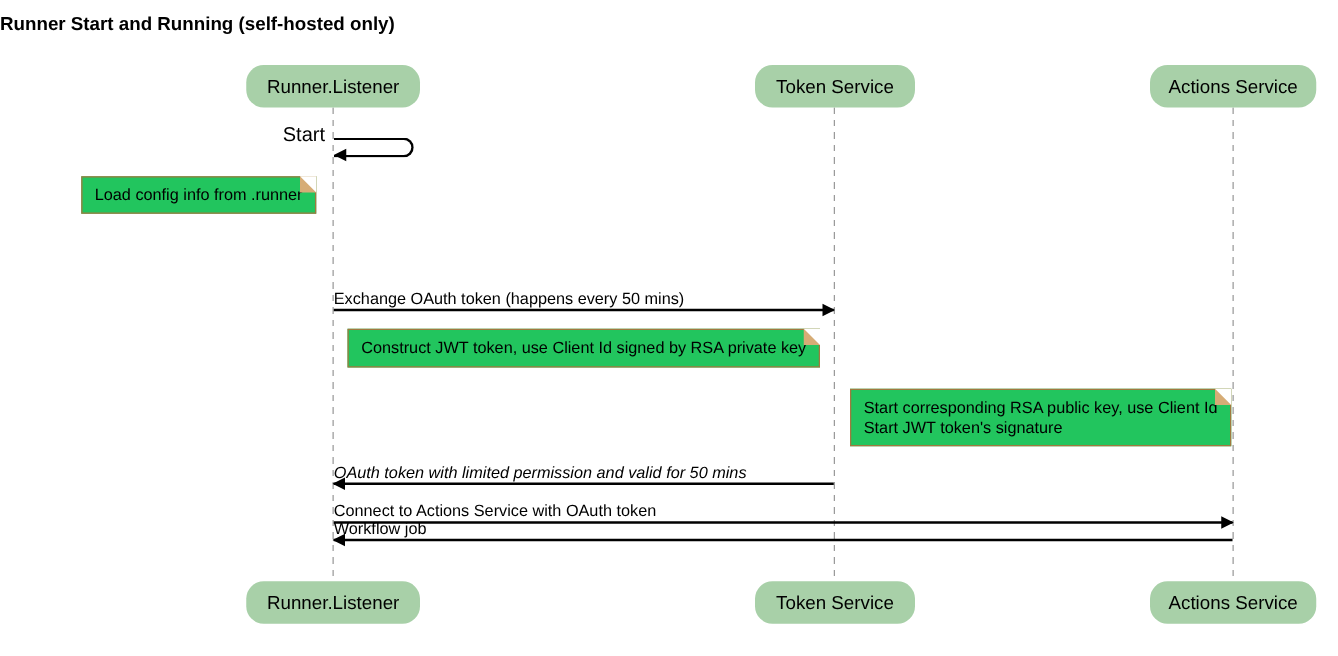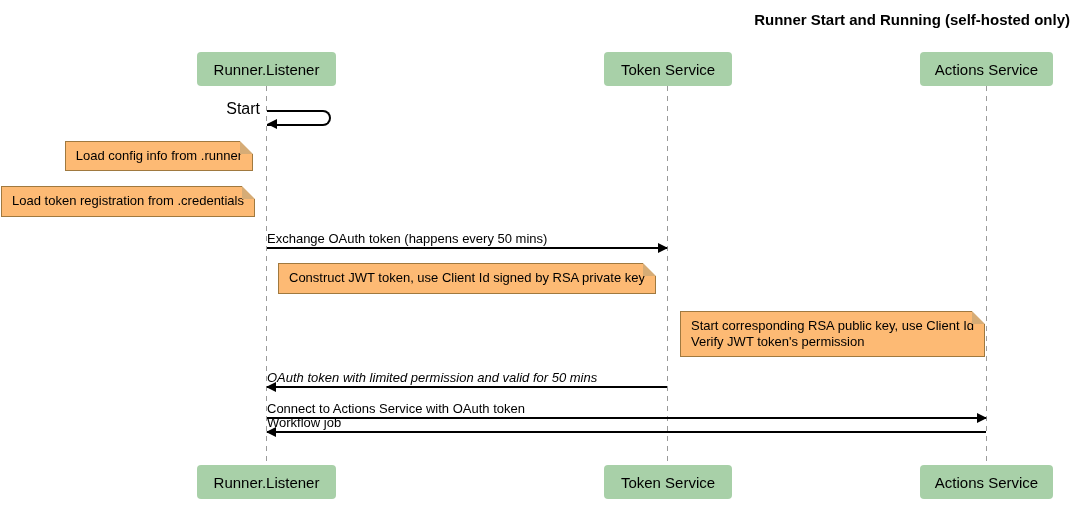--- a/index.html
+++ b/index.html
@@ -1,45 +1,45 @@
 <!DOCTYPE html>
 <html><head>
 <meta charset="utf-8">
 <style>
   html, body { margin:0; padding:0; background:#ffffff; }
   body { font-family: "Liberation Sans", "DejaVu Sans", sans-serif; color:#000; }
   .canvas { position:relative; width:1070px; height:525px; background:#ffffff; overflow:hidden; }
 
-  .title { position:absolute; top:11px; left:0; width:100%; text-align:right;
+  .title { position:absolute; top:11px; left:0; width:100%; text-align:left;
            font-size:15px; font-weight:bold; }
 
   .lifeline { position:absolute; top:86px; height:379px; width:1px;
               background: repeating-linear-gradient(to bottom, #9a9a9a 0 5px, transparent 5px 10px); }
 
-  .actor { position:absolute; height:34px; background:#a8d0a8; border-radius:4px;
+  .actor { position:absolute; height:34px; background:#a8d0a8; border-radius:14px;
            display:flex; align-items:center; justify-content:center;
            font-size:15px; box-sizing:border-box; }
 
   .msg { position:absolute; }
   .msg .mlabel { font-size:13px; height:15px; line-height:15px; white-space:nowrap; }
   .msg .mline { position:relative; margin-top:1px; border-top:2px solid #000; height:0; }
   .ah { position:absolute; width:0; height:0; top:-6px;
         border-top:5px solid transparent; border-bottom:5px solid transparent; }
   .ah.right { right:-1px; border-left:10px solid #000; }
   .ah.left  { left:-1px;  border-right:10px solid #000; }
 
   .self-label { position:absolute; left:100px; width:160px; top:101px; text-align:right;
                 font-size:16px; height:15px; line-height:15px; }
   .self-loop { position:absolute; left:267px; top:110px; width:62px; height:12px;
                border:2px solid #000; border-left:none; border-radius:0 9px 9px 0; }
   .self-arrow { position:absolute; left:267px; top:119px; width:0; height:0;
                 border-top:5px solid transparent; border-bottom:5px solid transparent;
                 border-right:10px solid #000; }
 
-  .note { position:absolute; background:#fdba74; border:1px solid #a0793f;
+  .note { position:absolute; background:#22c55e; border:1px solid #a0793f;
           box-sizing:border-box; font-size:13px; line-height:16px;
           padding:6px 10px 0 10px; white-space:nowrap; }
   .note .fold { position:absolute; top:-1px; right:-1px; width:0; height:0; display:block;
                 border-style:solid; border-width:0 13px 13px 0;
                 border-color:#ffffff #ffffff #d6ac76 #d6ac76; }
   .note .nline { display:block; }
 </style>
 </head>
 <body>
 
@@ -62,41 +62,37 @@
   </div>
 
   <div class="self-label">Start</div>
   <div class="self-loop"></div>
   <div class="self-arrow"></div>
 
   <div class="note" style="right:817px; top:141px; height:30px;">
     <i class="fold"></i>
     <span class="nline">Load config info from .runner</span>
   </div>
-  <div class="note" style="right:815px; top:186px; height:31px;">
-    <i class="fold"></i>
-    <span class="nline">Load token registration from .credentials</span>
-  </div>
 
   <div class="msg" style="left:267px; top:231px; width:400px;">
     <div class="mlabel">Exchange OAuth token (happens every 50 mins)</div>
     <div class="mline">
       <span class="ah right"></span>
     </div>
   </div>
 
   <div class="note" style="left:278px; top:263px; height:31px;">
     <i class="fold"></i>
     <span class="nline">Construct JWT token, use Client Id signed by RSA private key</span>
   </div>
 
   <div class="note" style="left:680px; top:311px; height:46px;">
     <i class="fold"></i>
     <span class="nline">Start corresponding RSA public key, use Client Id</span>
-    <span class="nline">Verify JWT token's permission</span>
+    <span class="nline">Start JWT token's signature</span>
   </div>
 
   <div class="msg" style="left:267px; top:370px; width:400px;font-style:italic;">
     <div class="mlabel">OAuth token with limited permission and valid for 50 mins</div>
     <div class="mline">
       <span class="ah left"></span>
     </div>
   </div>
 
   <div class="msg" style="left:267px; top:401px; width:719px;">

